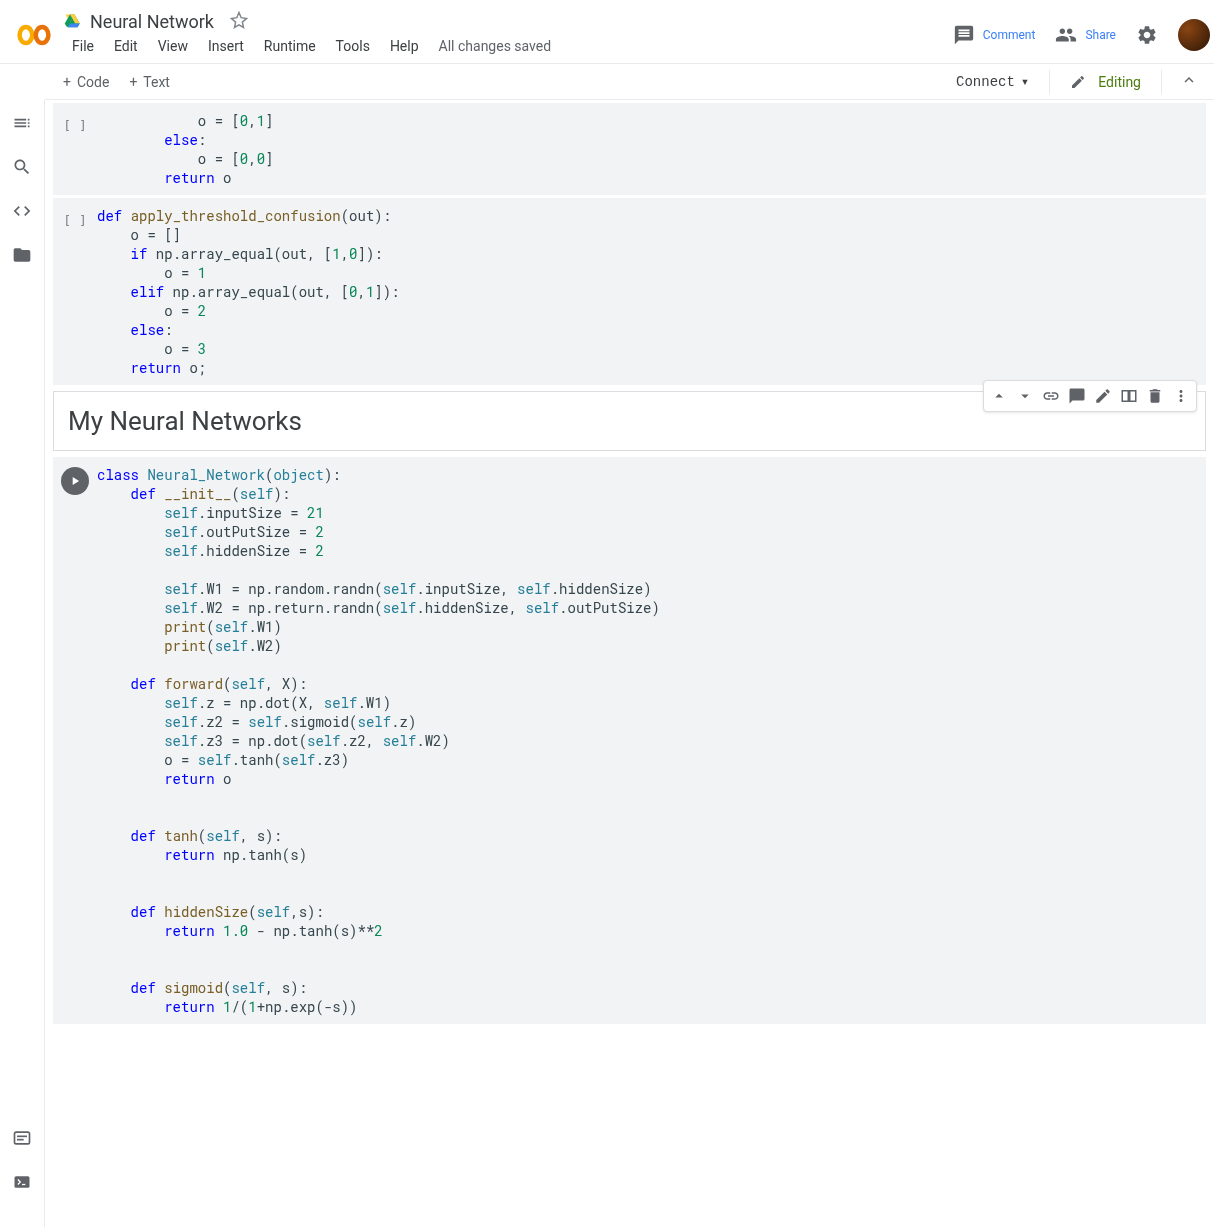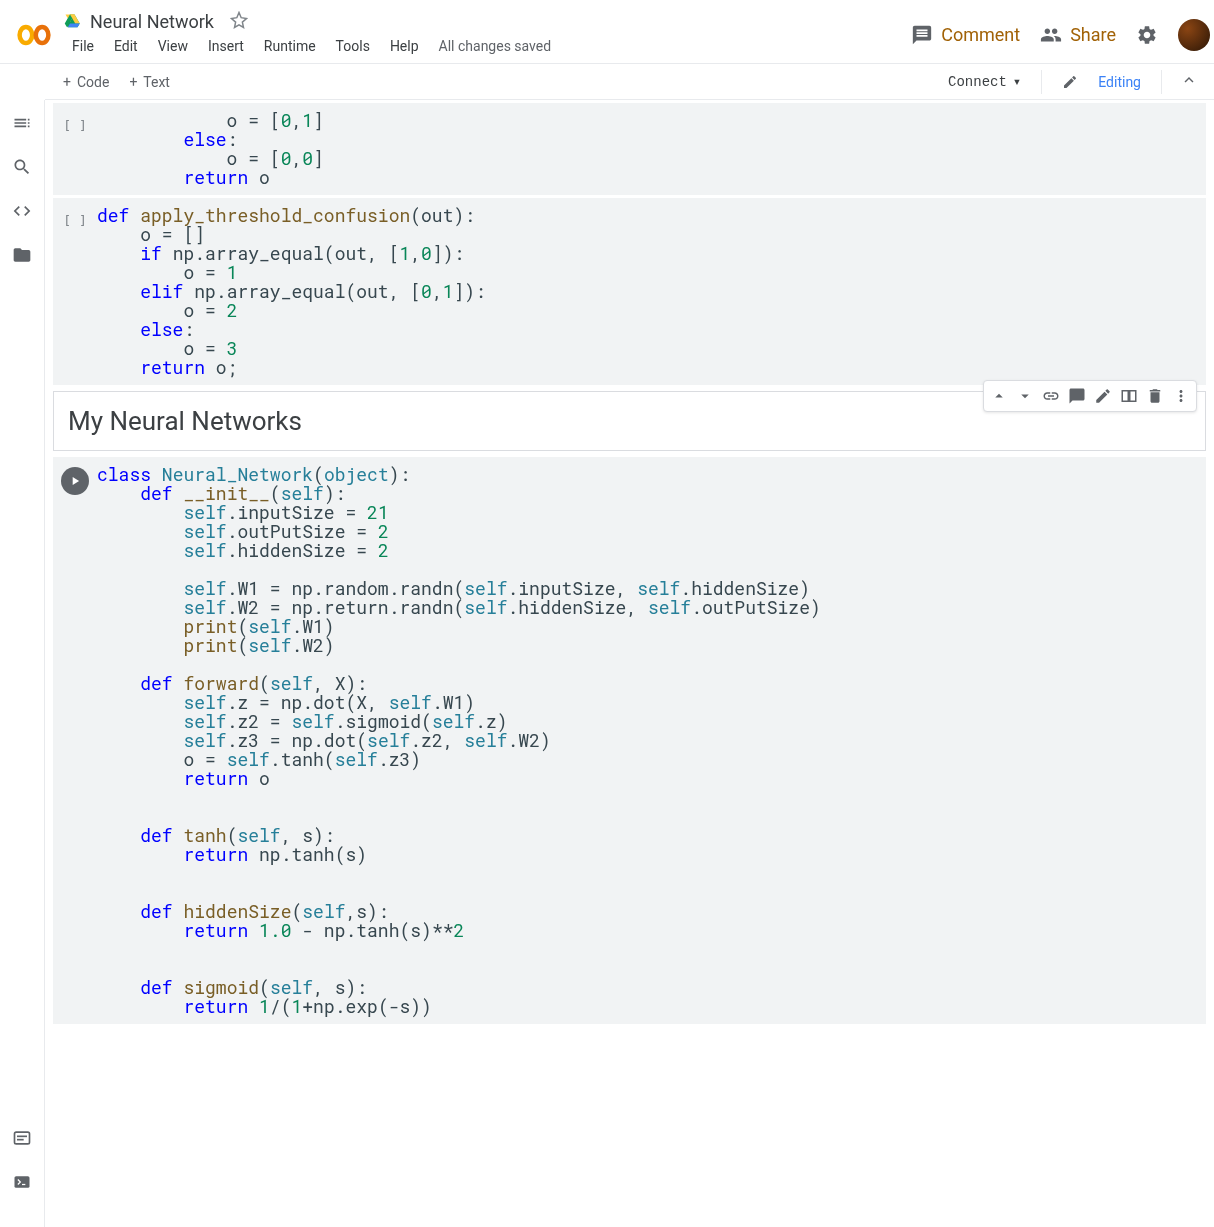--- a/index.html
+++ b/index.html
@@ -25,38 +25,38 @@
 .logo svg { width: 36px; height: 36px; }
 .title-area { flex: 1; display: flex; flex-direction: column; }
 .title-row { display: flex; align-items: center; gap: 8px; }
 .drive-icon { width: 18px; height: 18px; }
 .doc-title { font-size: 18px; color: #3c4043; }
 .star-icon { color: #5f6368; margin-left: 8px; }
 .menubar { display: flex; gap: 4px; margin-top: 2px; }
 .menu-item { padding: 4px 8px; font-size: 14px; color: #3c4043; cursor: pointer; border-radius: 4px; }
 .save-status { color: #5f6368; padding: 4px 8px; font-size: 14px; }
 .header-right { display: flex; align-items: center; gap: 20px; }
-.hdr-btn { display: flex; align-items: center; gap: 8px; color: #a16207; cursor: pointer; font-size: 18px; }
+.hdr-btn { display: flex; align-items: center; gap: 8px; color: #3b82f6; cursor: pointer; font-size: 12px; }
 .hdr-btn svg { width: 22px; height: 22px; fill: #5f6368; }
 .avatar { width: 32px; height: 32px; border-radius: 50%; background: radial-gradient(circle at 30% 30%, #8b4513, #2a1506); }
 
 .toolbar {
   display: flex;
   align-items: center;
   height: 36px;
   border-bottom: 1px solid #e8eaed;
   padding: 0 8px;
   margin-left: 45px;
 }
 .tb-btn { display: flex; align-items: center; gap: 6px; padding: 4px 10px; color: #5f6368; font-size: 14px; cursor: pointer; border-radius: 4px; }
 .tb-spacer { flex: 1; }
 .tb-right { display: flex; align-items: center; gap: 4px; }
 .connect-btn { display: flex; align-items: center; gap: 6px; padding: 4px 10px; color: #3c4043; cursor: pointer; font-family: Liberation Mono, monospace; }
 .divider-v { width: 1px; height: 24px; background: #e8eaed; margin: 0 6px; }
-.editing-btn { display: flex; gap: 20px; padding: 4px 10px; color: #3b82f6; cursor: pointer; }
+.editing-btn { display: flex; gap: 12px; padding: 4px 10px; color: #4d7c0f; cursor: pointer; }
 .collapse-btn { padding: 4px 8px; color: #5f6368; cursor: pointer; }
 
 .body-wrap { display: flex; height: calc(100vh - 100px); }
 .sidebar {
   width: 45px;
   border-right: 1px solid #e8eaed;
   display: flex;
   flex-direction: column;
   align-items: center;
   padding-top: 12px;
@@ -101,21 +101,21 @@
 .run-play {
   width: 28px; height: 28px;
   border-radius: 50%;
   background: #5f6368;
   display: flex; align-items: center; justify-content: center;
 }
 .run-play svg { width: 14px; height: 14px; fill: #fff; }
 .code {
   flex: 1;
   font-family: 'Roboto Mono', Menlo, Consolas, monospace;
-  font-size: 18px;
+  font-size: 14px;
   line-height: 19px;
   white-space: pre;
   color: #37474f;
   padding: 2px 0 2px 0;
 }
 .kw { color: #0000ff; }
 .fn { color: #795e26; }
 .nm { color: #098658; }
 .sl { color: #267f99; }
 .op { color: #37474f; }

